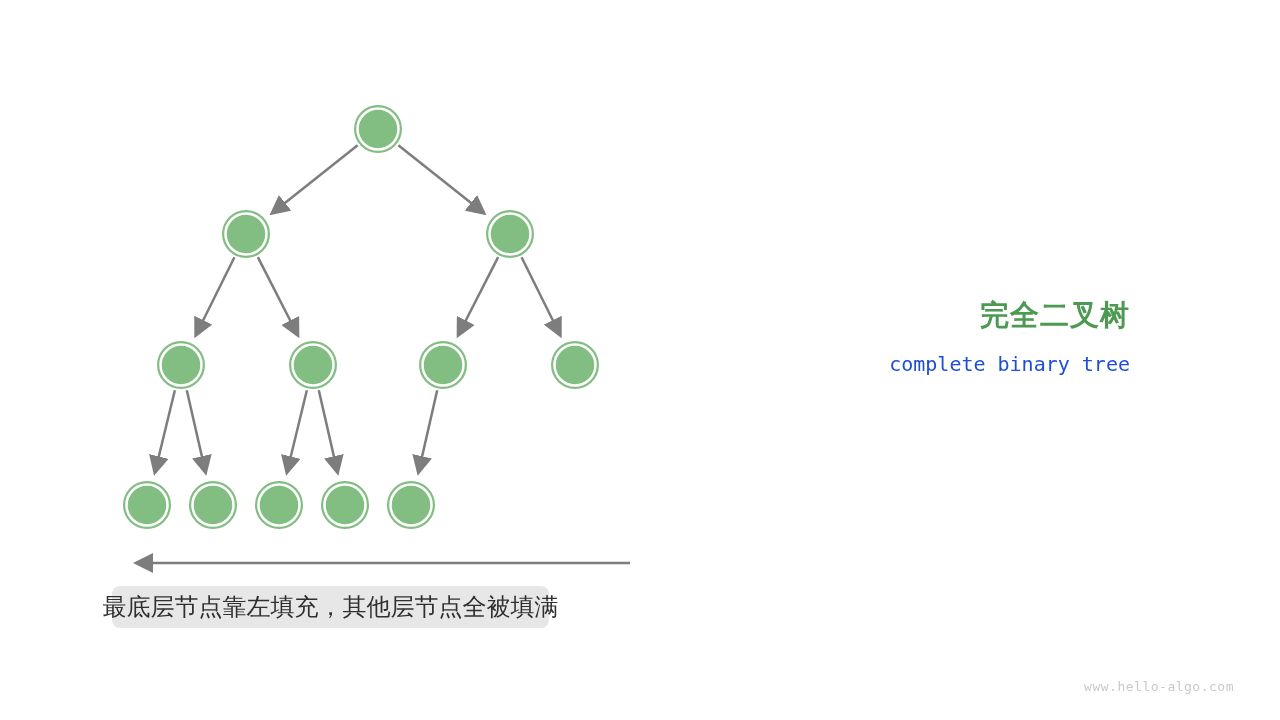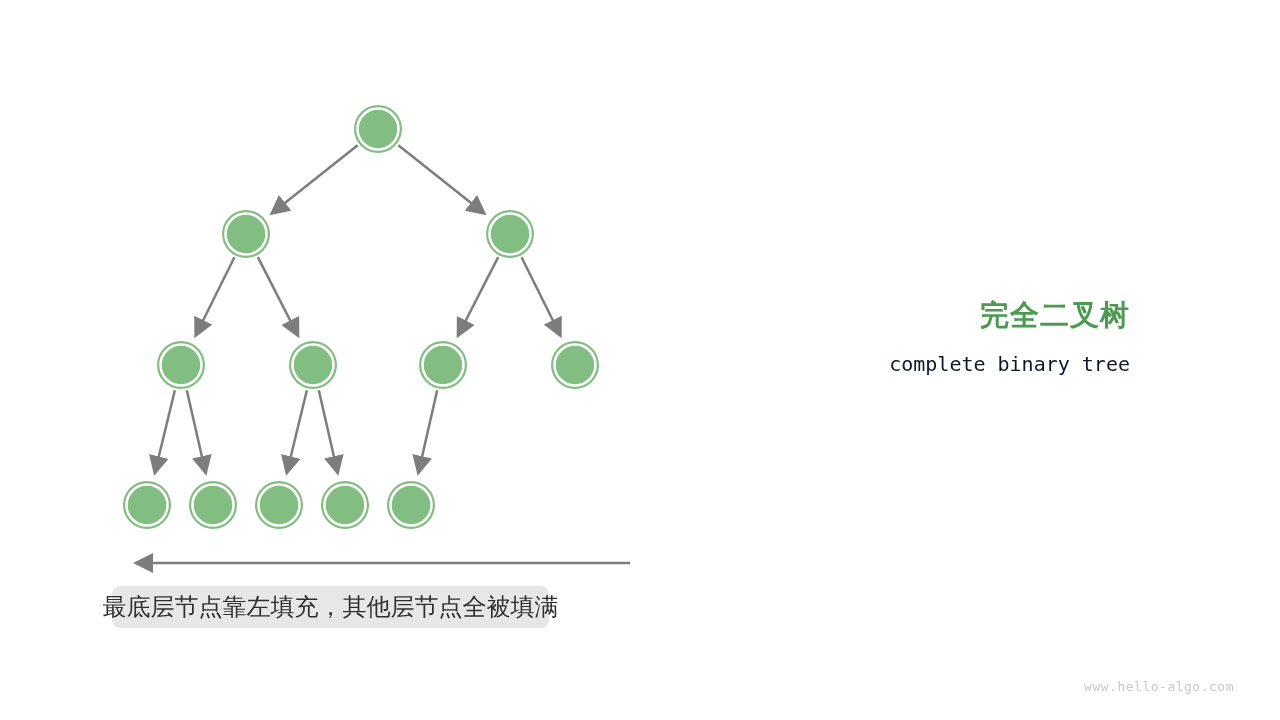--- a/index.html
+++ b/index.html
@@ -30,21 +30,21 @@
   }
   .title-zh {
     font-size: 29px;
     font-weight: bold;
     letter-spacing: 1px;
   }
   .title-en {
     margin-top: 16px;
     font-size: 20px;
     font-family: "DejaVu Sans Mono", "Liberation Mono", monospace;
-    color: #0f172a;
+    color: #1d4ed8;
     white-space: nowrap;
   }
   .caption-box {
     position: absolute;
     left: 112px;
     top: 586px;
     width: 437px;
     height: 42px;
     border-radius: 8px;
     display: flex;

